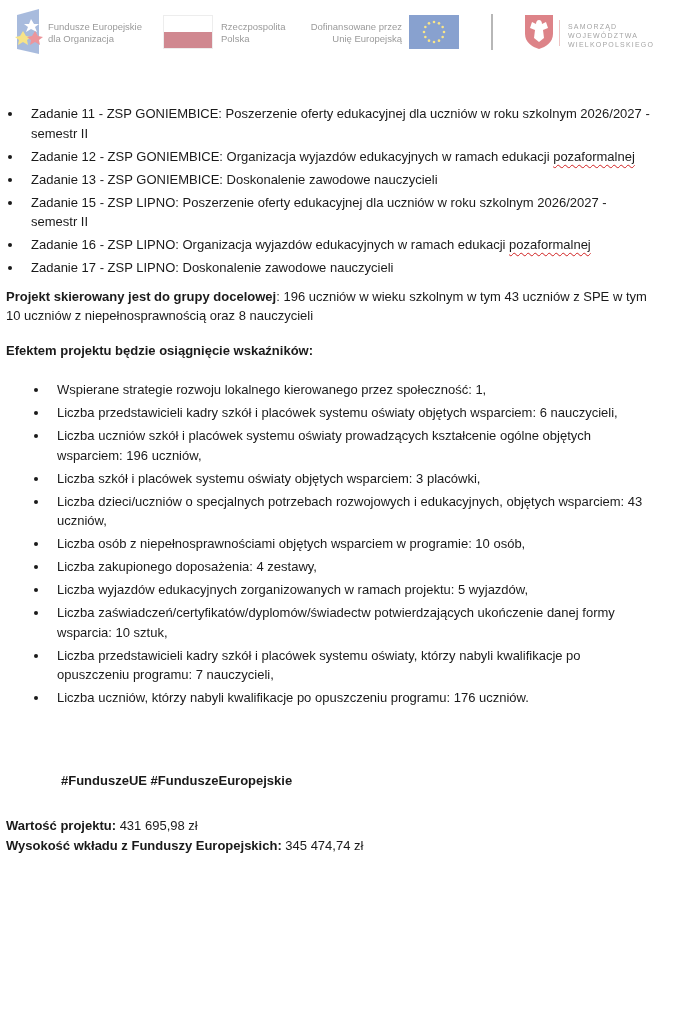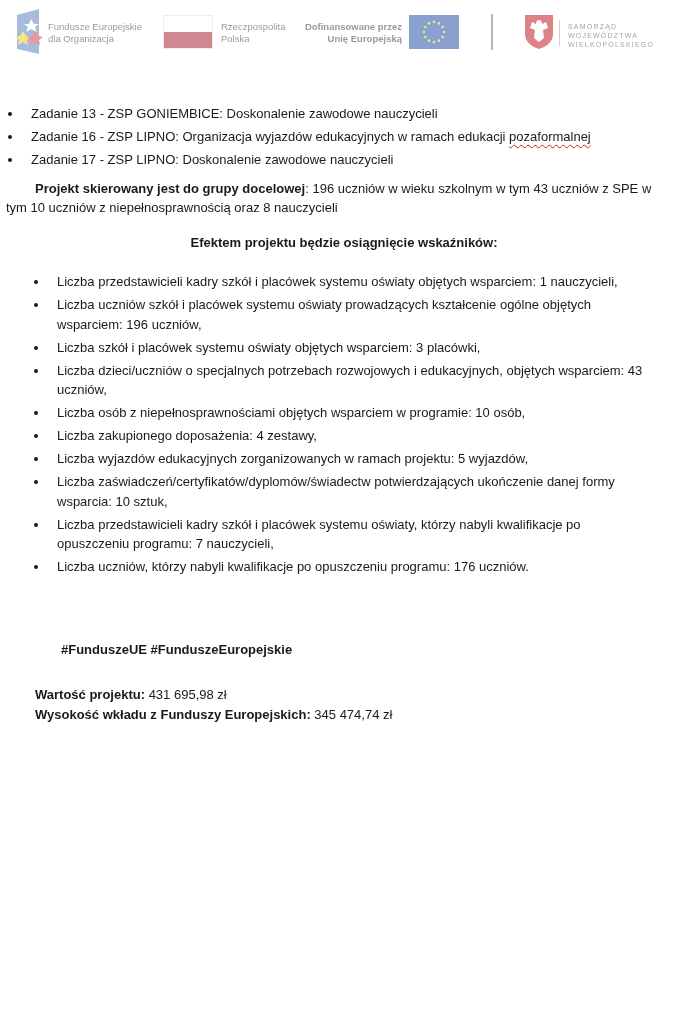--- a/index.html
+++ b/index.html
@@ -11,47 +11,47 @@
   .logo-bar {
     position: absolute; left: 0; top: 0; width: 576px; height: 66px;
     opacity: 0.6;
   }
   .logo-fe { position: absolute; left: 15px; top: 9px; width: 28px; height: 45px; }
   .logo-fe-text { position: absolute; left: 48px; top: 21px; font-size: 9.5px; line-height: 12px; color: #555; }
   .logo-pl { position: absolute; left: 163px; top: 15px; width: 50px; height: 34px; border: 1px solid #e2e2e2; box-sizing: border-box; }
   .logo-pl .white { height: 50%; background: #fff; }
   .logo-pl .red { height: 50%; background: #b23a48; }
   .logo-pl-text { position: absolute; left: 221px; top: 21px; font-size: 9.5px; line-height: 12px; color: #555; }
-  .logo-eu-text { position: absolute; left: 302px; top: 21px; width: 100px; text-align: right; font-size: 9.5px; line-height: 12px; color: #555; font-weight: bold; }
+  .logo-eu-text { position: absolute; left: 302px; top: 21px; width: 100px; text-align: right; font-size: 9.5px; line-height: 12px; color: #555; }
   .logo-eu { position: absolute; left: 409px; top: 15px; width: 50px; height: 34px; background: #3a64b0; }
   .logo-eu svg { width: 50px; height: 34px; display: block; }
   .logo-sep { position: absolute; left: 491px; top: 14px; width: 2px; height: 36px; background: #888; }
   .logo-crest { position: absolute; left: 524px; top: 14px; width: 30px; height: 36px; }
   .logo-crest-sep { position: absolute; left: 559px; top: 20px; width: 1px; height: 26px; background: #e4a0a0; }
   .logo-crest-text { position: absolute; left: 568px; top: 22px; font-size: 7px; line-height: 9px; letter-spacing: 1.2px; color: #666; }
 
   .content { position: absolute; left: 0; top: 104px; width: 682px; font-size: 13px; line-height: 19.5px; }
   ul { margin: 0; padding: 0; list-style: none; }
   li { position: relative; }
   .tasks li { padding-left: 31px; padding-right: 30px; margin-bottom: 3.5px; }
   .tasks li::before, .effects li::before {
     content: ""; position: absolute; top: 8px; width: 4px; height: 4px; border-radius: 50%; background: #1a1a1a;
   }
   .tasks li::before { left: 8px; }
   .spell { text-decoration: underline wavy #d02020; text-decoration-thickness: 1px; text-underline-offset: 3px; }
   p { margin: 0; }
   .target { padding-left: 6px; padding-right: 25px; margin-top: 9px; }
-  .effects-title { padding-left: 6px; margin-top: 15px; font-weight: bold; text-align: center; }
+  .effects-title { padding-left: 6px; margin-top: 15px; font-weight: bold; }
   .effects { margin-top: 20px; }
   .effects li { padding-left: 57px; padding-right: 30px; margin-bottom: 3.5px; }
   .effects li::before { left: 34px; }
   .hashtags { padding-left: 61px; margin-top: 63px; font-weight: bold; }
   .value-line { padding-left: 6px; }
   .v1 { margin-top: 26px; }
-  b { font-weight: bold; margin-left: 29px; }
+  b { font-weight: bold; }
 </style>
 </head>
 <body>
 
 <div class="logo-bar">
   <div class="logo-fe">
     <svg width="28" height="45" viewBox="0 0 28 45">
       <polygon points="2,6 24,0 24,45 2,40" fill="#6f8fc8"></polygon>
       <polygon points="16,10 19,15 24,15 20,18 22,23 16,20 11,23 13,18 9,15 14,15" fill="#ffffff"></polygon>
       <polygon points="8,22 11,27 16,28 12,31 13,36 8,33 3,36 4,31 0,28 5,27" fill="#f2d23a"></polygon>
@@ -104,33 +104,37 @@
   <div class="logo-crest-sep"></div>
   <div class="logo-crest-text">
     <div>SAMORZĄD</div>
     <div>WOJEWÓDZTWA</div>
     <div>WIELKOPOLSKIEGO</div>
   </div>
 </div>
 
 <div class="content">
   <ul class="tasks" id="task-list">
+      <li><span>Zadanie 11 - ZSP GONIEMBICE: Poszerzenie oferty edukacyjnej dla uczniów w roku szkolnym 2026/2027 - semestr II</span></li>
+      <li><span>Zadanie 12 - ZSP GONIEMBICE: Organizacja wyjazdów edukacyjnych w ramach edukacji </span><span class="spell">pozaformalnej</span></li>
       <li><span>Zadanie 13 - ZSP GONIEMBICE: Doskonalenie zawodowe nauczycieli</span></li>
+      <li><span>Zadanie 15 - ZSP LIPNO: Poszerzenie oferty edukacyjnej dla uczniów w roku szkolnym 2026/2027 - semestr II</span></li>
       <li><span>Zadanie 16 - ZSP LIPNO: Organizacja wyjazdów edukacyjnych w ramach edukacji </span><span class="spell">pozaformalnej</span></li>
       <li><span>Zadanie 17 - ZSP LIPNO: Doskonalenie zawodowe nauczycieli</span></li>
     </ul>
 
   <p class="target">
     <b>Projekt skierowany jest do grupy docelowej</b><span>: 196 uczniów w wieku szkolnym w tym 43 uczniów z SPE w tym 10 uczniów z niepełnosprawnością oraz 8 nauczycieli</span>
   </p>
 
   <p class="effects-title">Efektem projektu będzie osiągnięcie wskaźników:</p>
 
   <ul class="effects" id="effects-list">
-      <li>Liczba przedstawicieli kadry szkół i placówek systemu oświaty objętych wsparciem: 1 nauczycieli,</li>
+      <li>Wspierane strategie rozwoju lokalnego kierowanego przez społeczność: 1,</li>
+      <li>Liczba przedstawicieli kadry szkół i placówek systemu oświaty objętych wsparciem: 6 nauczycieli,</li>
       <li>Liczba uczniów szkół i placówek systemu oświaty prowadzących kształcenie ogólne objętych wsparciem: 196 uczniów,</li>
       <li>Liczba szkół i placówek systemu oświaty objętych wsparciem: 3 placówki,</li>
       <li>Liczba dzieci/uczniów o specjalnych potrzebach rozwojowych i edukacyjnych, objętych wsparciem: 43 uczniów,</li>
       <li>Liczba osób z niepełnosprawnościami objętych wsparciem w programie: 10 osób,</li>
       <li>Liczba zakupionego doposażenia: 4 zestawy,</li>
       <li>Liczba wyjazdów edukacyjnych zorganizowanych w ramach projektu: 5 wyjazdów,</li>
       <li>Liczba zaświadczeń/certyfikatów/dyplomów/świadectw potwierdzających ukończenie danej formy wsparcia: 10 sztuk,</li>
       <li>Liczba przedstawicieli kadry szkół i placówek systemu oświaty, którzy nabyli kwalifikacje po opuszczeniu programu: 7 nauczycieli,</li>
       <li>Liczba uczniów, którzy nabyli kwalifikacje po opuszczeniu programu: 176 uczniów.</li>
     </ul>

